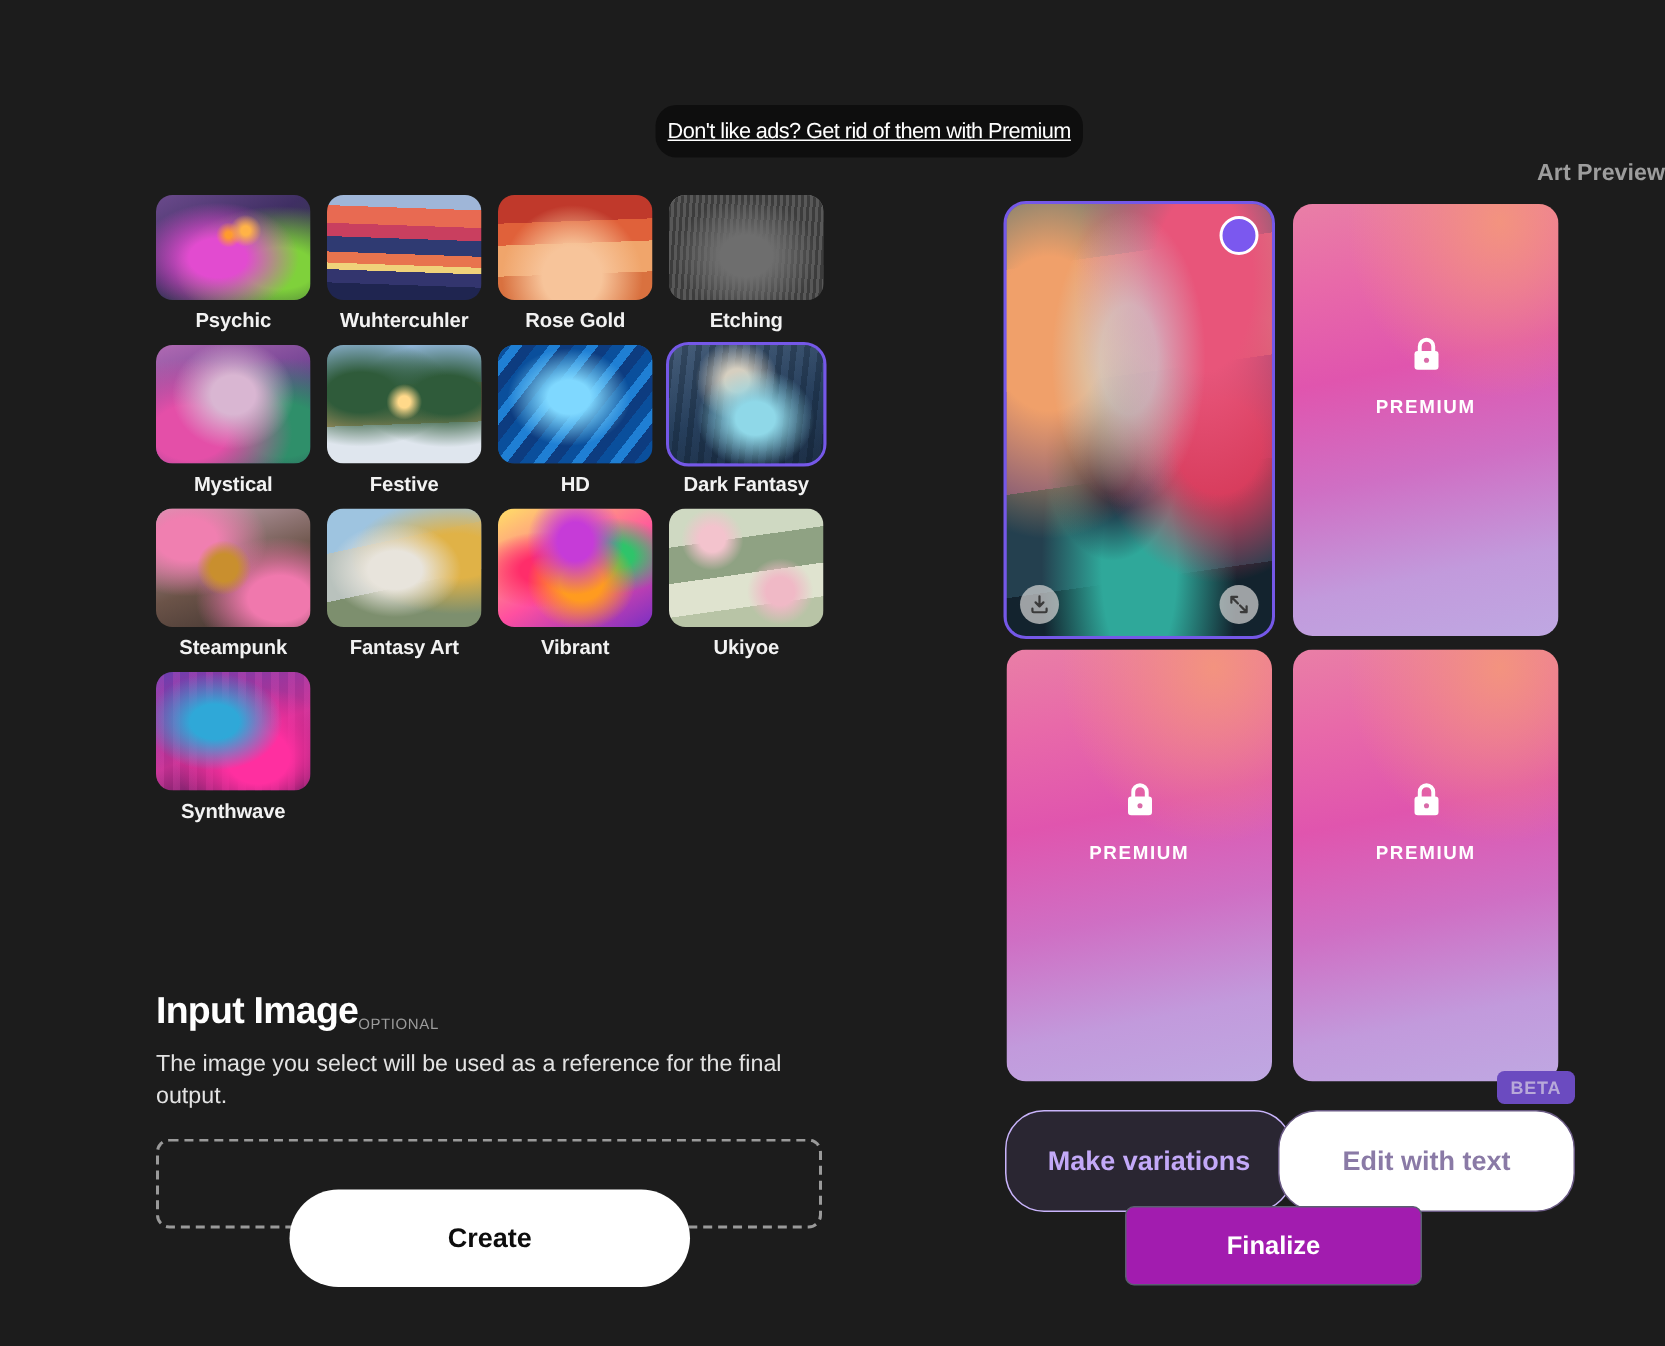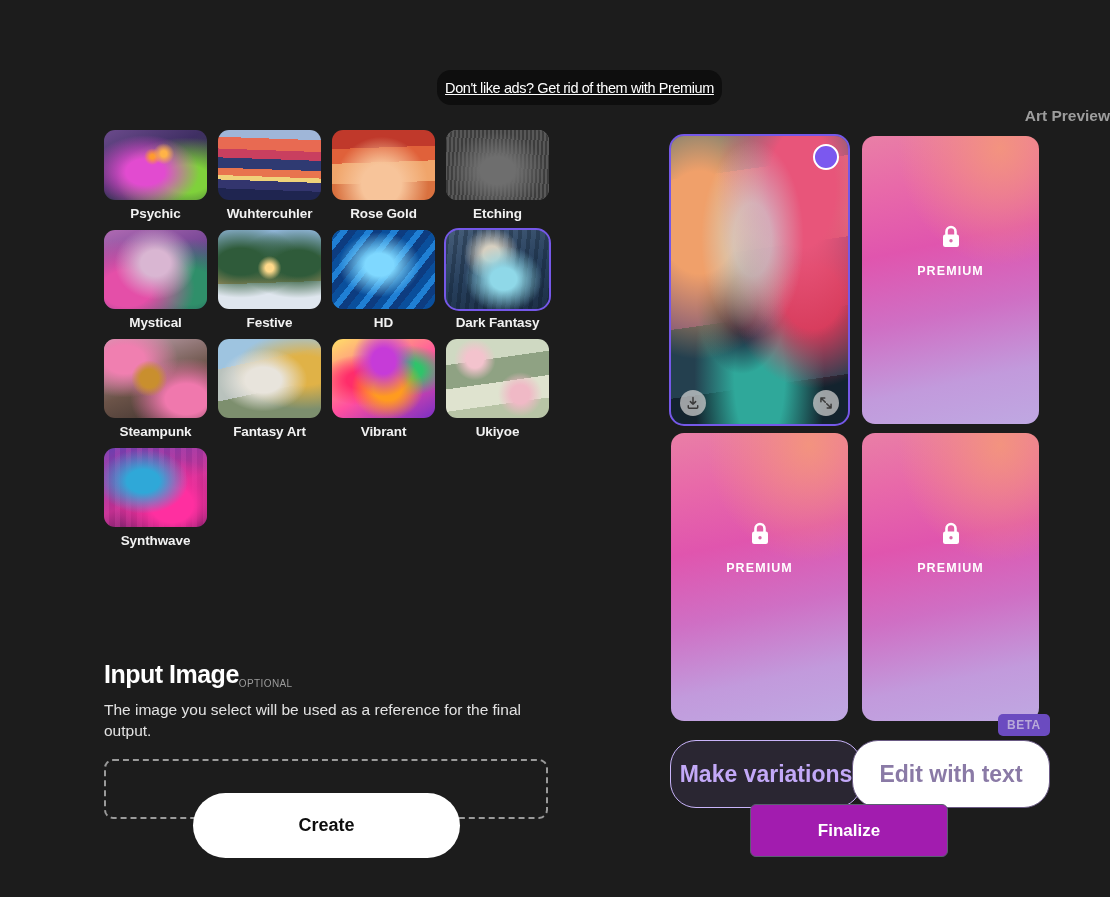--- a/index.html
+++ b/index.html
@@ -135,21 +135,21 @@
   .card-icon-btn.dl { left: 9px; }
   .card-icon-btn.ex { right: 9px; }
 
   
   .actions { position: absolute; left: 0; top: 740px; width: 450px; }
   .pill-row { position: relative; height: 52px; }
   .pill {
     position: absolute; top: 0; height: 68px;
     border-radius: 26px;
     display: flex; align-items: center; justify-content: center;
-    font-size: 23px; font-weight: bold;
+    font-size: 18px; font-weight: bold;
     font-family: "Liberation Sans", sans-serif;
     cursor: pointer;
     background: #2a2632;
   }
   .pill.variations {
     left: 10px; width: 192px;
     border: 1.6px solid #c9b4fb;
     color: #c3a9f8;
   }
   .pill.edit-text {

